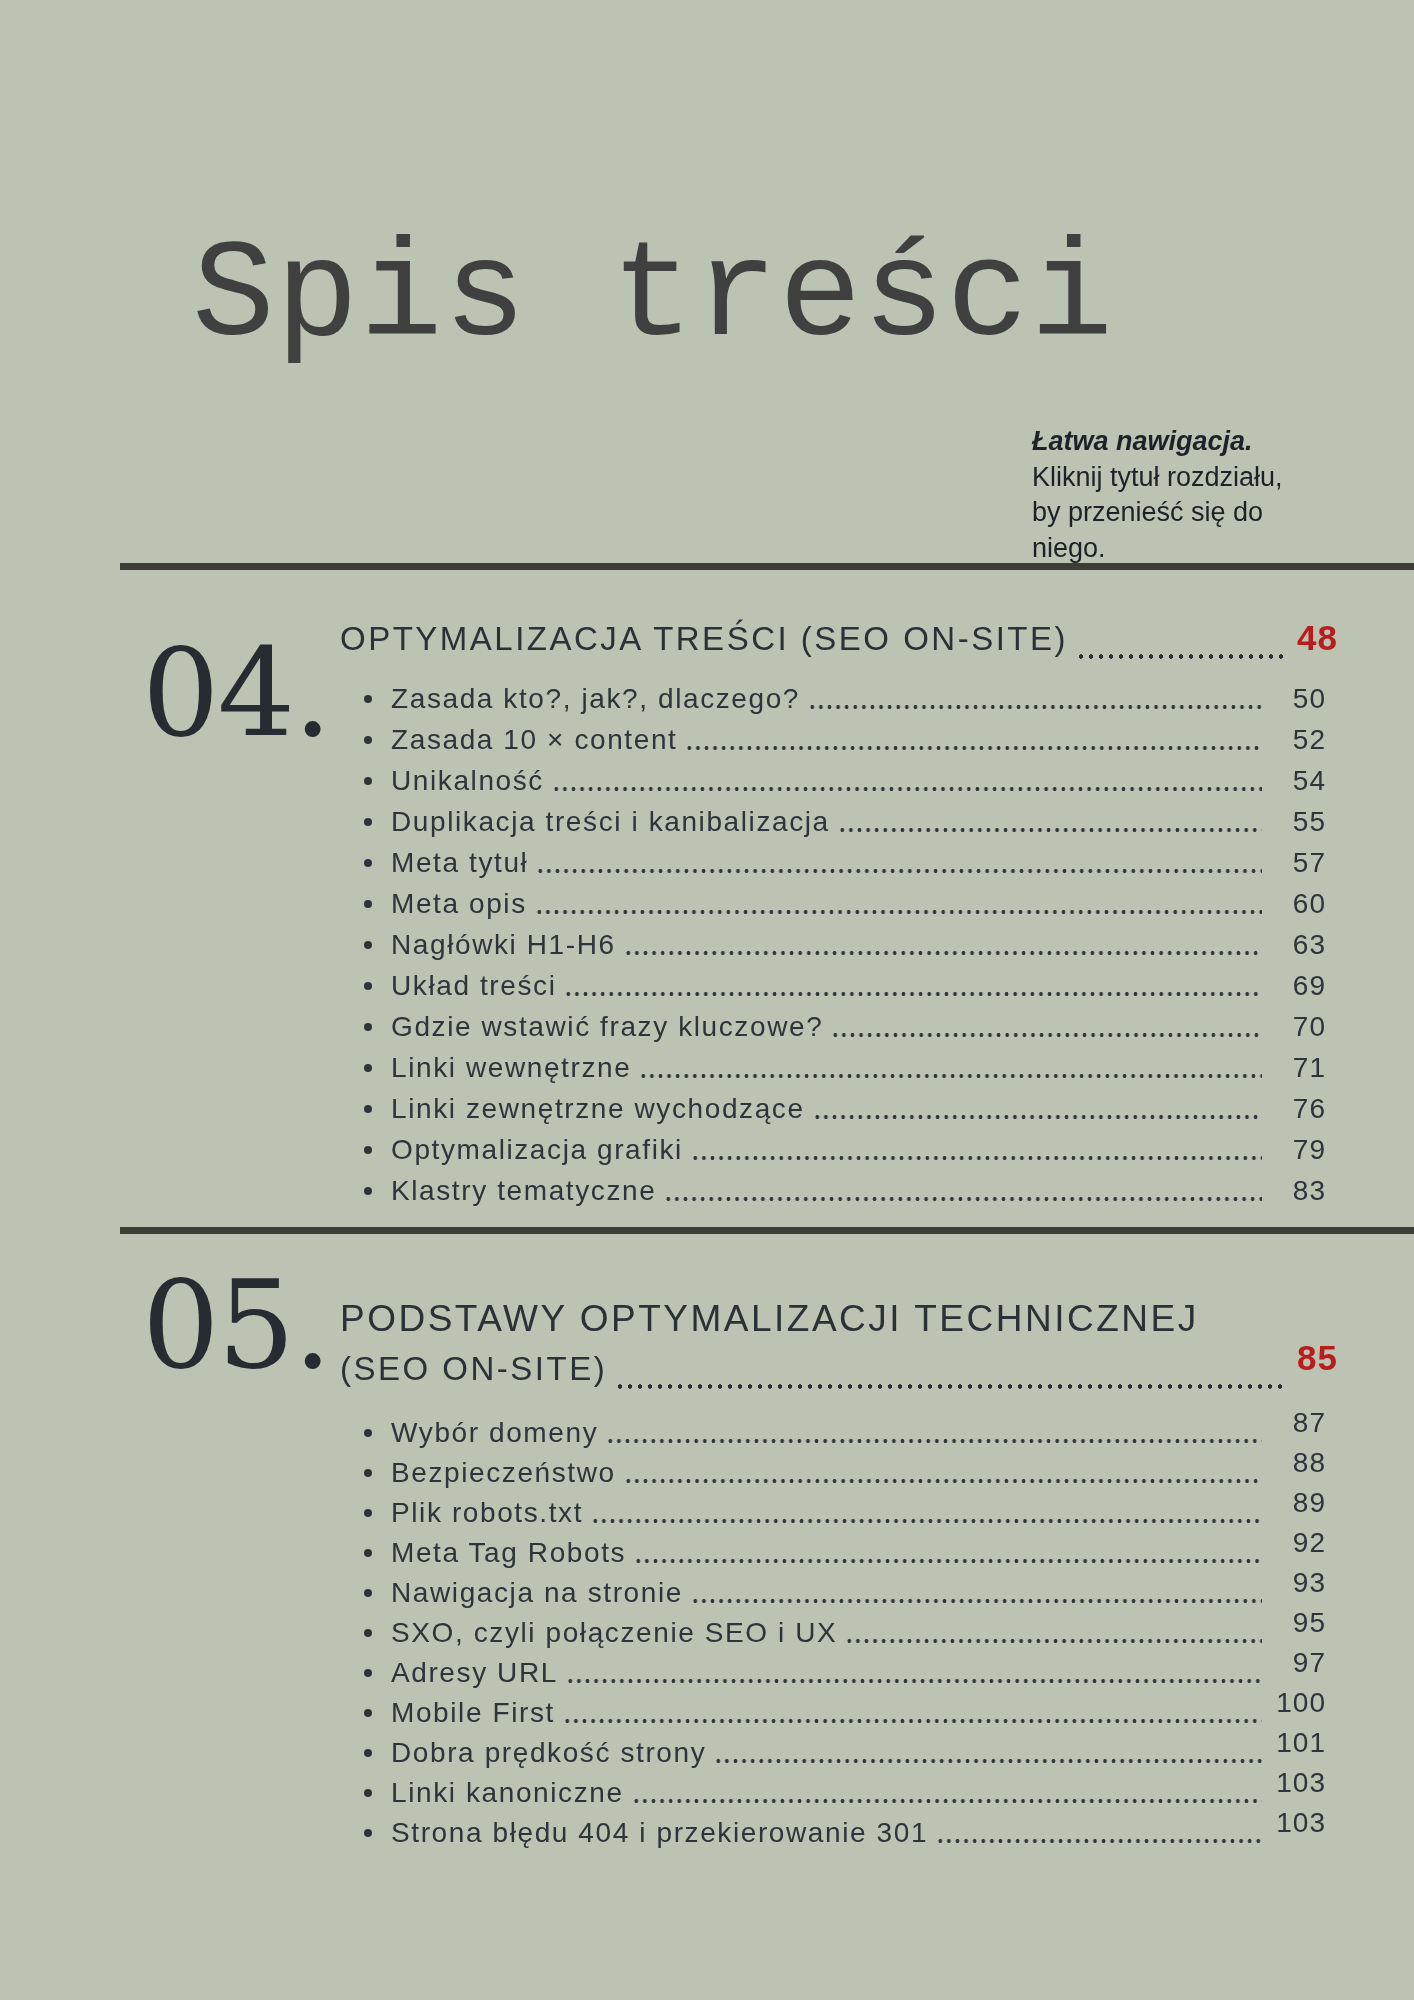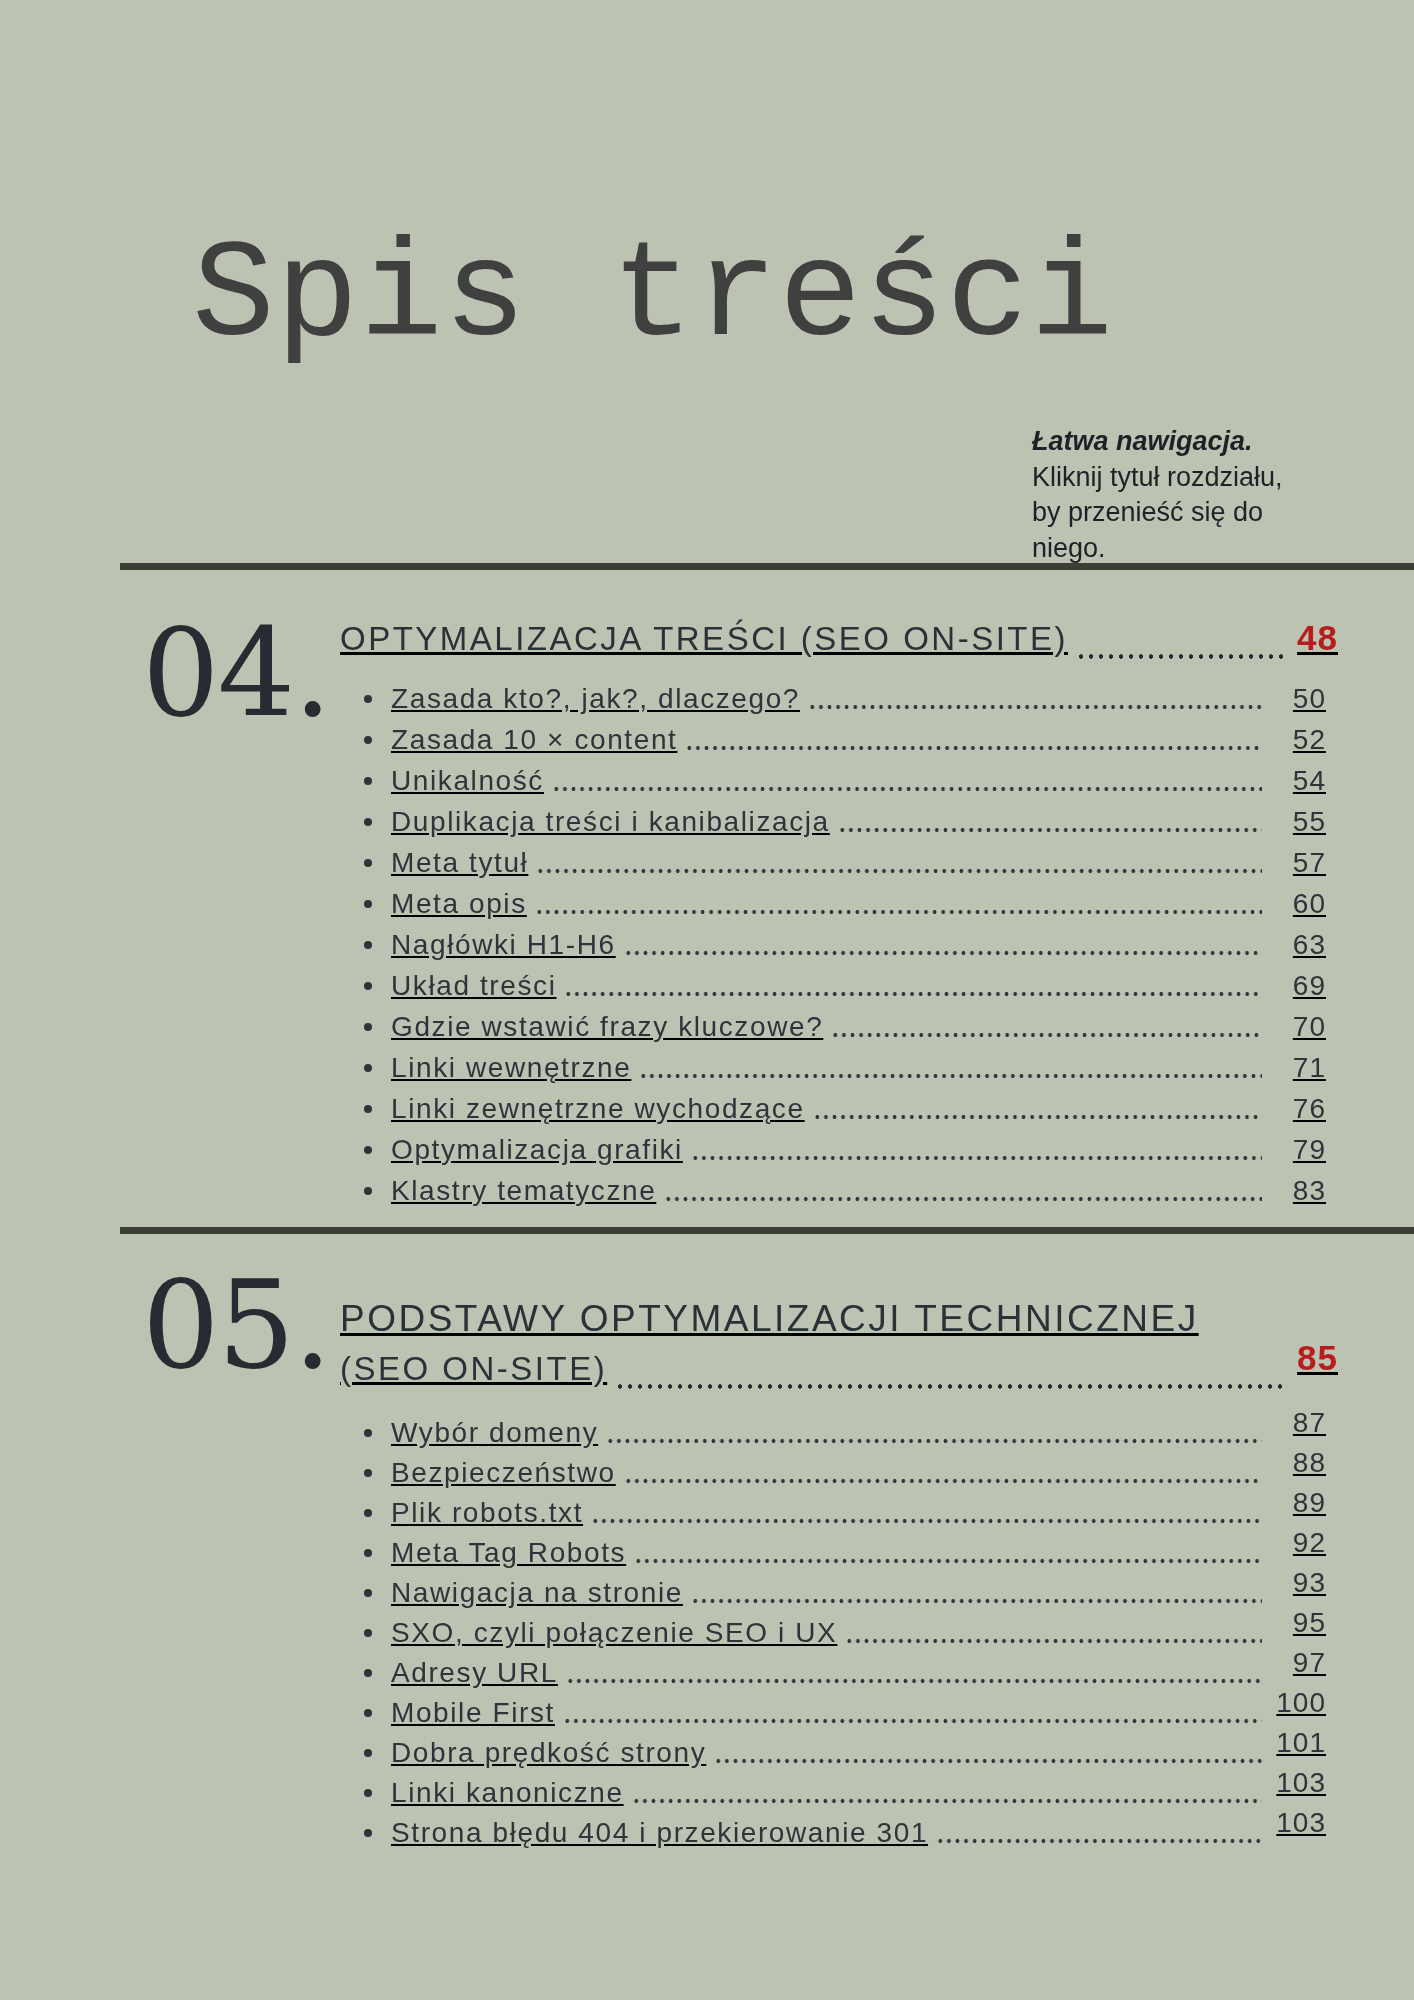--- a/index.html
+++ b/index.html
@@ -32,25 +32,25 @@
 
   .sec-number{
     position:absolute;
     font-family:"DejaVu Serif",serif;
     font-weight:400;
     font-size:122px;line-height:1;
     color:#262c31;
     left:142px;
     letter-spacing:-2px;
   }
-  .sec04-number{top:612px;}
+  .sec04-number{top:632px;}
   .sec05-number{top:1264px;}
 
   .sec-body{
-    position:absolute;left:340px;width:998px;text-decoration:underline;
+    position:absolute;left:340px;width:998px;
   }
   .sec04-body{top:618px;}
   .sec05-body{top:1298px;}
 
   .sec-heading-row{
     display:flex;align-items:baseline;
     font-size:33px;letter-spacing:2.5px;
     color:#2a3137;
     height:52px;
   }

